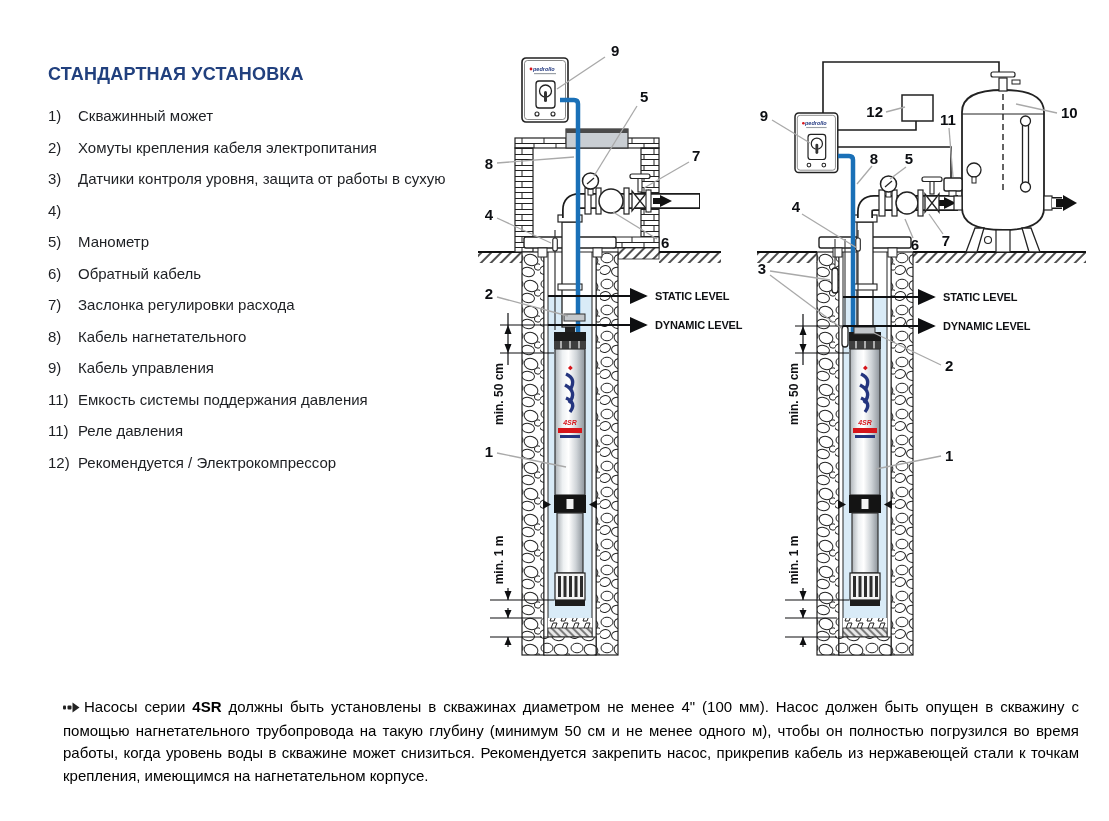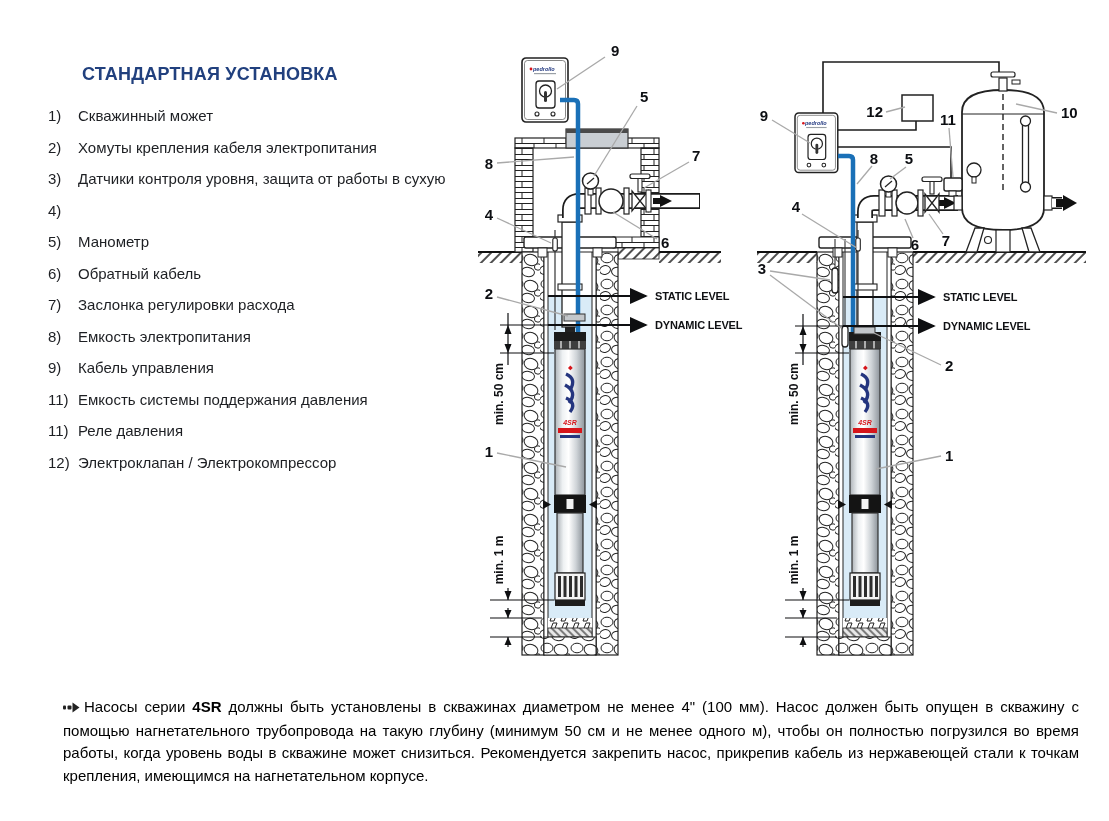--- a/index.html
+++ b/index.html
@@ -1,17 +1,17 @@
 <!DOCTYPE html>
 <html><head>
 <meta charset="utf-8">
 <style>
   html,body{margin:0;padding:0;background:#fff;}
   body{width:1109px;height:821px;position:relative;font-family:"Liberation Sans",sans-serif;color:#1f2125;overflow:hidden;}
-  .page-title{position:absolute;left:48px;top:52px;font-size:18px;font-weight:700;color:#21407e;letter-spacing:.2px;margin-left:34px;}
+  .page-title{position:absolute;left:48px;top:52px;font-size:18px;font-weight:700;color:#21407e;letter-spacing:.2px;}
   .legend{position:absolute;left:48px;top:106px;width:460px;}
   .legend-item{display:flex;margin-bottom:12.5px;font-size:15px;line-height:19px;white-space:nowrap;color:#1d1f23;}
   .legend-num{width:30px;flex:0 0 30px;}
   .diagram-wrap{position:absolute;left:470px;top:25px;width:639px;height:655px;}
   .footer{position:absolute;left:63px;top:681px;width:1016px;font-size:15px;line-height:22.5px;color:#000000;text-align:justify;}
   .footer b{font-weight:700;}
   .footer .arrow-ico{display:inline-block;vertical-align:-1px;margin-right:4px;}
   svg text{font-family:"Liberation Sans",sans-serif;}
   .co{font-size:15px;font-weight:700;fill:#0c0e12;}
   .lvl{font-size:11px;font-weight:700;fill:#101114;letter-spacing:-.2px;}
@@ -52,37 +52,37 @@
   <div class="legend-item">
       <span class="legend-num">6)</span>
       <span>Обратный кабель</span>
     </div>
   <div class="legend-item">
       <span class="legend-num">7)</span>
       <span>Заслонка регулировки расхода</span>
     </div>
   <div class="legend-item">
       <span class="legend-num">8)</span>
-      <span>Емкость электропитания</span>
+      <span>Кабель нагнетательного</span>
     </div>
   <div class="legend-item">
       <span class="legend-num">9)</span>
       <span>Кабель управления</span>
     </div>
   <div class="legend-item">
       <span class="legend-num">11)</span>
       <span>Емкость системы поддержания давления</span>
     </div>
   <div class="legend-item">
       <span class="legend-num">11)</span>
       <span>Реле давления</span>
     </div>
   <div class="legend-item">
       <span class="legend-num">12)</span>
-      <span>Электроклапан / Электрокомпрессор</span>
+      <span>Рекомендуется / Электрокомпрессор</span>
     </div>
 </div>
 
 <div class="diagram-wrap">
 <svg width="639" height="655" viewBox="470 25 639 655" xmlns="http://www.w3.org/2000/svg">
   <defs>
     <pattern id="bricks" width="22" height="11" patternUnits="userSpaceOnUse">
       <rect width="22" height="11" fill="#fff"></rect>
       <path d="M0,0.5 H22 M0,5.5 H22 M6,0 V5.5 M16,5.5 V11" stroke="#222" stroke-width="1" fill="none"></path>
     </pattern>

